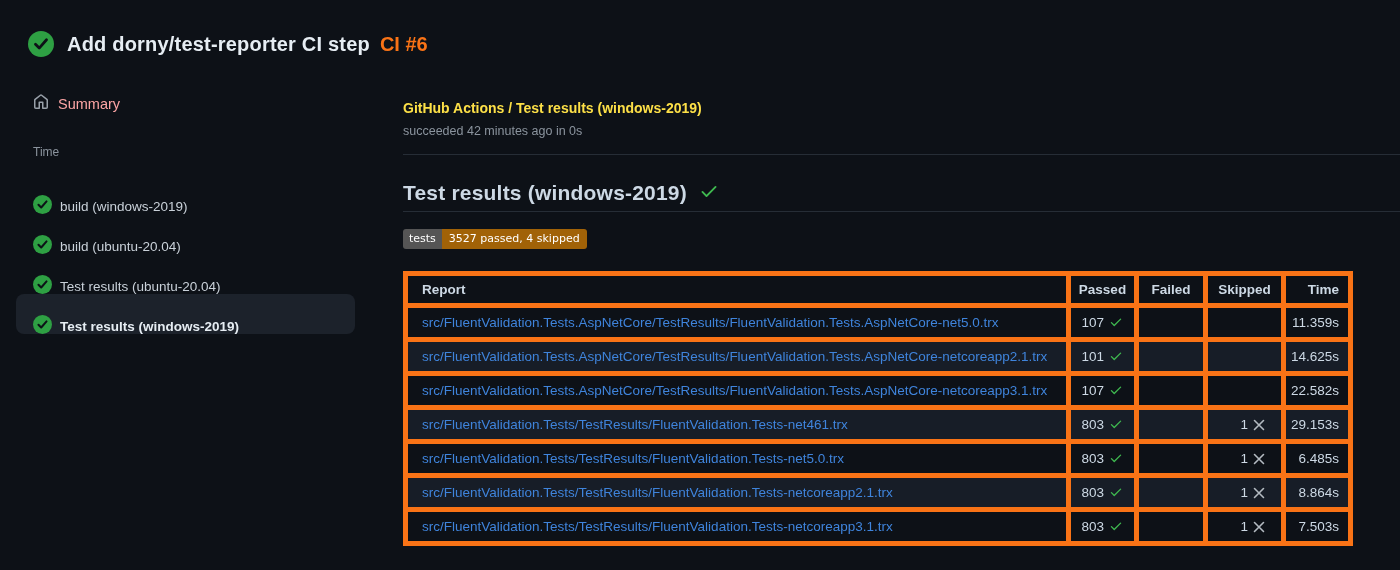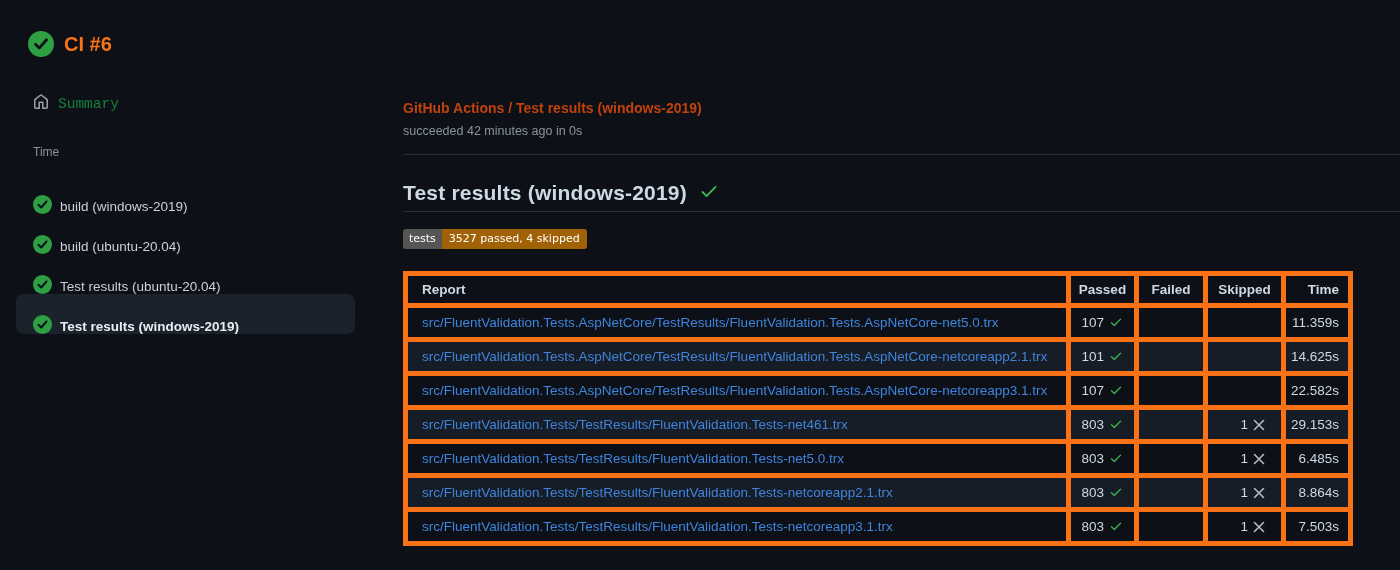--- a/index.html
+++ b/index.html
@@ -18,37 +18,37 @@
   }
   .run-title-row svg { display:block; }
   .run-title { font-size:20px; font-weight:700; color:#e6edf3; letter-spacing:.2px; }
   .run-number { font-size:20px; font-weight:700; color:#f97316; margin-left:-3px; }
 
   
   .summary-row {
     position:absolute; top:90px; left:33px; height:28px;
     display:flex; align-items:center; gap:9px; cursor:pointer;
   }
-  .summary-row .label { font-size:14.5px; color:#15803d;font-family:Liberation Mono, monospace; }
+  .summary-row .label { font-size:14.5px; color:#fca5a5; }
   .jobs-label { position:absolute; top:145px; left:33px; font-size:12px; color:#8b949e; }
   .jobs-list { position:absolute; top:174px; left:16px; width:339px; }
   .job-item {
     height:40px; border-radius:8px;
     display:flex; align-items:flex-end; gap:8px;
     padding-left:17px; cursor:pointer;
   }
   .job-item .job-name { font-size:13.5px; color:#c9d1d9; white-space:nowrap; }
   .job-item.selected { background:#1c222b; }
   .job-item.selected .job-name { font-weight:700; color:#e6edf3; }
   .job-item svg { flex:0 0 auto; display:block; }
 
   
   .gh-breadcrumb {
     position:absolute; top:100px; left:403px;
-    font-size:14px; font-weight:700; color:#c2410c;
+    font-size:14px; font-weight:700; color:#fde047;
   }
   .gh-statusline {
     position:absolute; top:124px; left:403px;
     font-size:12.5px; color:#8b949e;
   }
   .divider { position:absolute; left:403px; right:0; height:1px; background:#262d36; }
   .divider-1 { top:154px; }
   .divider-2 { top:211px; }
 
   .report-heading {
@@ -84,20 +84,21 @@
 </head>
 <body>
 
 <div class="run-title-row">
   <span>
     <svg width="26" height="26" viewBox="0 0 16 16">
       <circle cx="8" cy="8" r="8" fill="#2ea043"></circle>
       <path d="M4.6 8.2 L6.9 10.5 L11.4 5.4" stroke="#0d1117" stroke-width="1.7" fill="none" stroke-linecap="round" stroke-linejoin="round"></path>
     </svg>
   </span>
+  <span class="run-title">Add dorny/test-reporter CI step</span>
   <span class="run-number">CI #6</span>
 </div>
 
 <div class="summary-row">
   <span>
     <svg width="16" height="16" viewBox="0 0 16 16" fill="#99a1aa">
       <path d="M6.906.664a1.749 1.749 0 0 1 2.187 0l5.25 4.2c.415.332.657.835.657 1.367v7.019A1.75 1.75 0 0 1 13.25 15h-3.5a.75.75 0 0 1-.75-.75V9H7v5.25a.75.75 0 0 1-.75.75h-3.5A1.75 1.75 0 0 1 1 13.25V6.23c0-.531.242-1.034.657-1.366l5.25-4.2Zm1.25 1.171a.25.25 0 0 0-.312 0l-5.25 4.2a.25.25 0 0 0-.094.196v7.019c0 .138.112.25.25.25H5.5V8.25a.75.75 0 0 1 .75-.75h3.5a.75.75 0 0 1 .75.75v5.25h2.75a.25.25 0 0 0 .25-.25V6.23a.25.25 0 0 0-.094-.195l-5.25-4.2Z"></path>
     </svg>
   </span>
   <span class="label">Summary</span>

